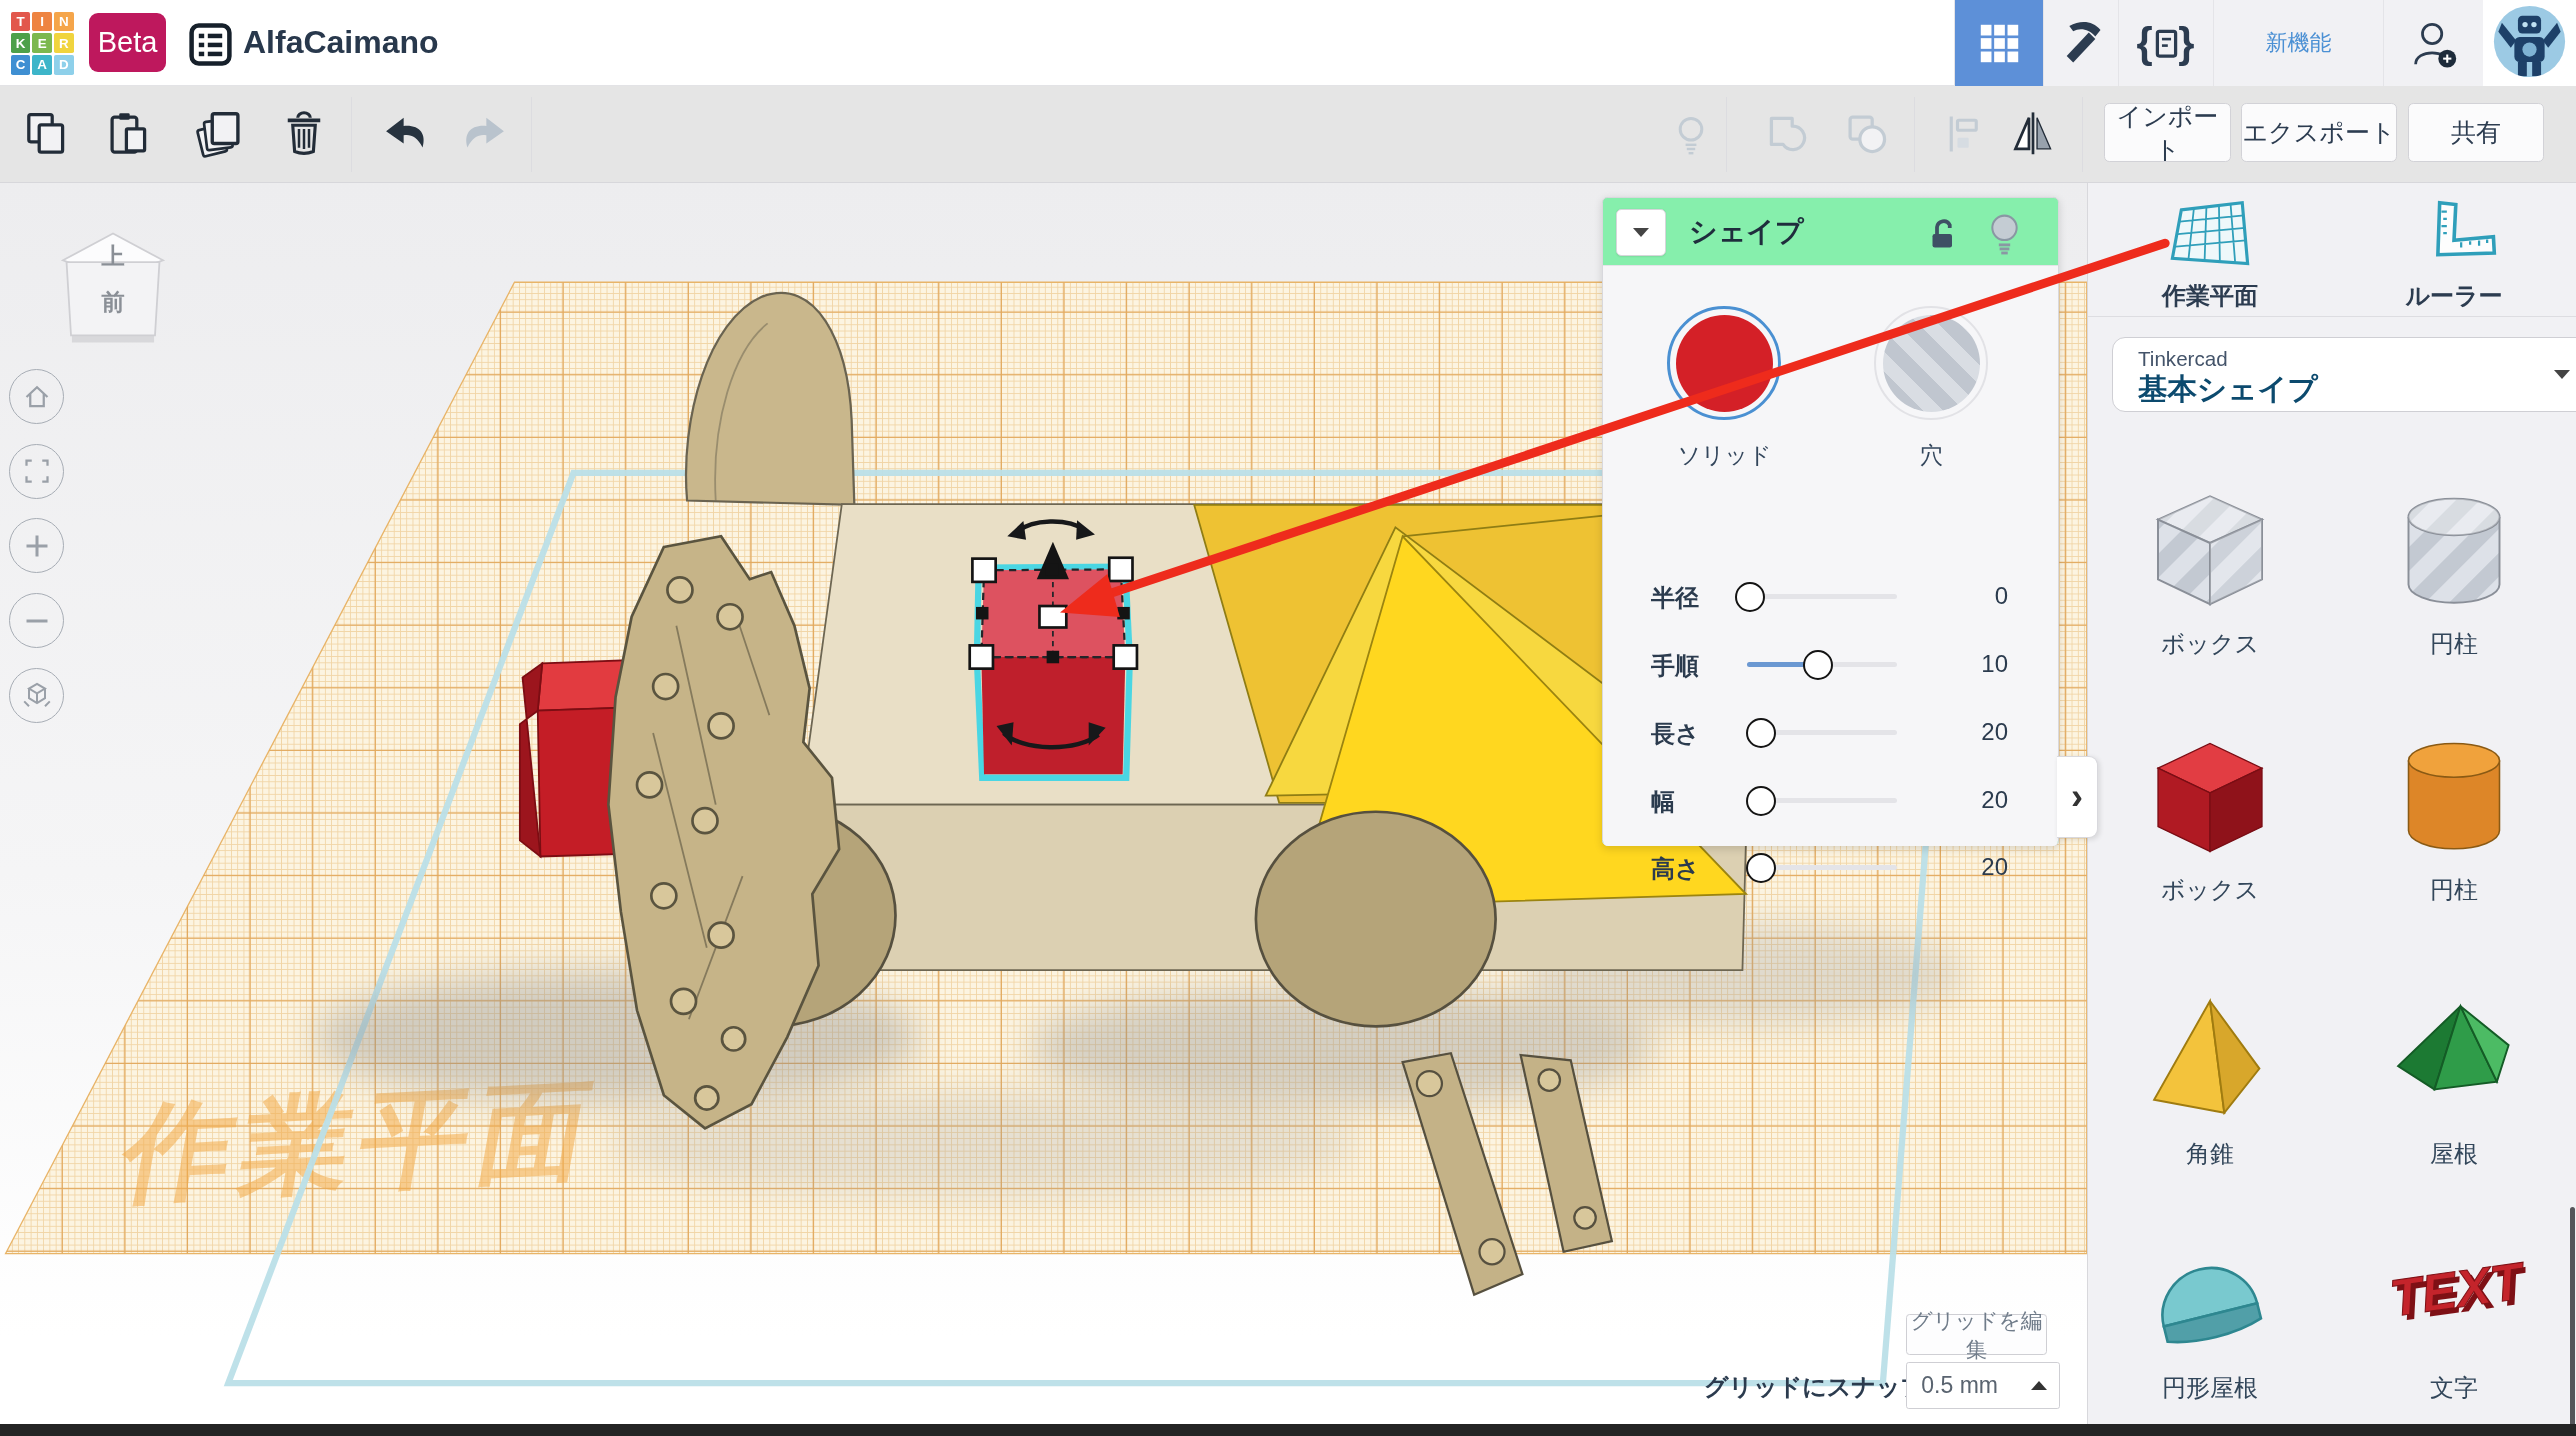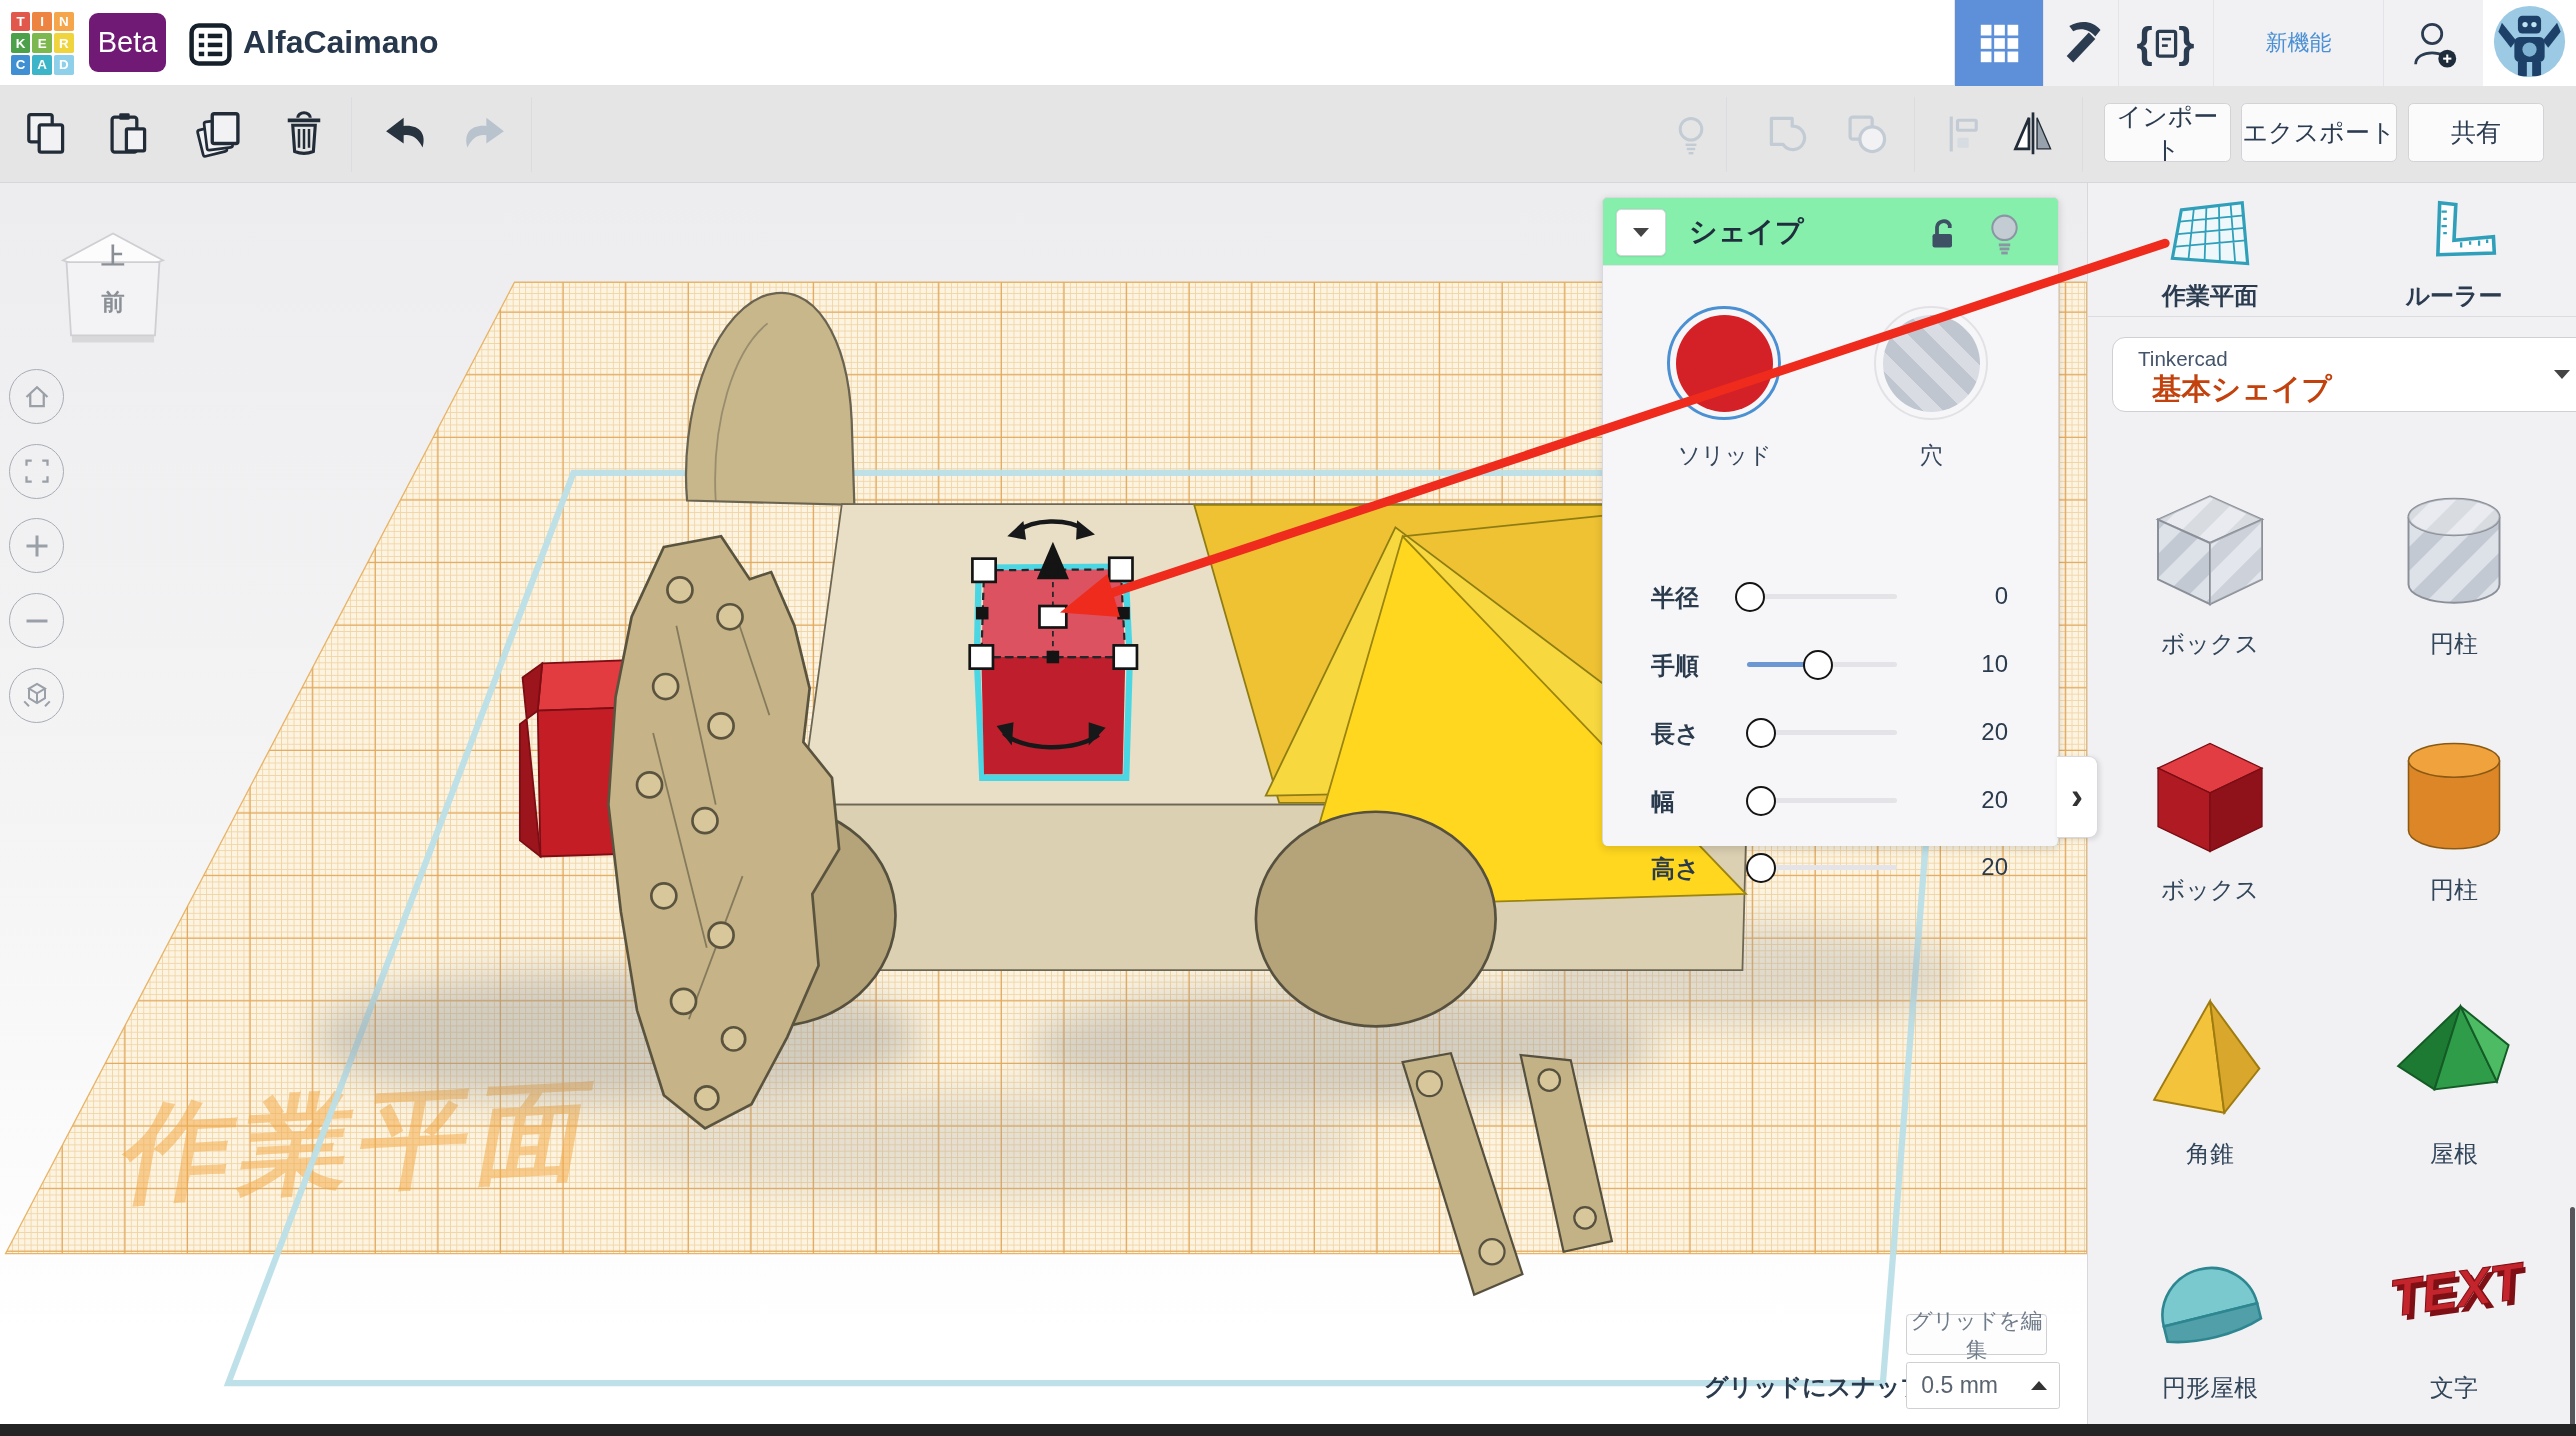--- a/index.html
+++ b/index.html
@@ -6,21 +6,21 @@
   html,body { width:2576px; height:1436px; }
   body { position:relative; overflow:hidden; background:#fff; font-family:"Liberation Sans",sans-serif; color:#2c3c50; }
 
   
   .topbar { position:absolute; left:0; top:0; width:2576px; height:86px; background:#fff; border-bottom:0.9px solid #e3e3e6; z-index:40; }
   .logo { position:absolute; left:10.7px; top:11.6px; width:63px; height:63px; display:grid; grid-template-columns:repeat(3,1fr); grid-template-rows:repeat(3,1fr); gap:1.8px; }
   .logo span { display:flex; align-items:center; justify-content:center; color:#fff; font-weight:bold; font-size:13.4px; border-radius:1.8px; }
   .logo span:nth-child(1){background:#e2574c}.logo span:nth-child(2){background:#ee8442}.logo span:nth-child(3){background:#f5a54a}
   .logo span:nth-child(4){background:#4da04a}.logo span:nth-child(5){background:#7cb84e}.logo span:nth-child(6){background:#f0d43e}
   .logo span:nth-child(7){background:#3f8fd2}.logo span:nth-child(8){background:#3db5c9}.logo span:nth-child(9){background:#8ed0ea}
-  .beta-btn { position:absolute; left:89px; top:12.5px; width:77px; height:59px; background:#701a75; color:#fff; font-size:29px; border:none; border-radius:9px; }
+  .beta-btn { position:absolute; left:89px; top:12.5px; width:77px; height:59px; background:#be185d; color:#fff; font-size:29px; border:none; border-radius:9px; }
   .doc-icon { position:absolute; left:188px; top:22.4px; }
   .doc-title { position:absolute; left:243px; top:24px; font-size:32px; font-weight:bold; color:#28384c; }
   .tb-right { position:absolute; right:0; top:0; height:86px; display:flex; align-items:stretch; }
   .tb-tile { display:flex; align-items:center; justify-content:center; background:#f1f1f4; border-left:0.9px solid #e4e4e8; }
   .tb-tile.active { background:#5d90d8; }
   .tile-grid{width:89px}.tile-pick{width:75px}.tile-code{width:95px}.tile-new{width:170px}.tile-person{width:100px}
   .tb-avatar-wrap { width:93px; background:#fff; display:flex; align-items:center; justify-content:center; }
   .new-label { font-size:22px; color:#4b90d4; }
 
   
@@ -65,21 +65,21 @@
   .collapse-tab { position:absolute; left:2057px; top:756px; width:41px; height:82px; background:#fff; border:0.9px solid #d8d8dd; border-left:none; border-radius:0 9px 9px 0; box-shadow:1.8px 1.8px 5.4px rgba(0,0,0,.1); display:flex; align-items:center; justify-content:center; font-size:36px; font-weight:bold; color:#333; z-index:30; }
 
   
   .sidebar { position:absolute; left:2087px; top:183px; width:489px; height:1253px; background:#f1f1f4; border-left:0.9px solid #d8d8dc; z-index:20; }
   .sb-tools { position:absolute; left:0; top:0; width:489px; height:134px; border-bottom:0.9px solid #dddde1; }
   .sb-tool { position:absolute; top:0; width:244px; height:134px; }
   .sb-tool .ic { position:absolute; left:50%; transform:translateX(-50%); top:9px; }
   .sb-tool .lb { position:absolute; left:0; top:97px; width:100%; text-align:center; font-size:24px; font-weight:bold; color:#2c3c50; }
   .lib-dd { position:absolute; left:24px; top:154px; width:482px; height:75px; background:#fff; border:0.9px solid #cfcfd4; border-radius:13px; }
   .lib-brand { position:absolute; left:25px; top:9px; font-size:20.6px; color:#44546a; }
-  .lib-name { position:absolute; left:25px; top:32px; font-size:29.5px; font-weight:bold; color:#c2410c;margin-left:14px; }
+  .lib-name { position:absolute; left:25px; top:32px; font-size:29.5px; font-weight:bold; color:#0c4a6e; }
   .lib-caret { position:absolute; right:23px; top:32px; }
   .shape-cell { position:absolute; width:244px; height:179px; }
   .shape-cell .ic { position:absolute; left:50%; transform:translateX(-50%); top:0; }
   .shape-cell .lb { position:absolute; left:0; top:150px; width:100%; text-align:center; font-size:24px; font-weight:normal; color:#32465a; }
   .sb-scroll { position:absolute; right:0.9px; top:1024px; width:5.4px; height:229px; background:#55565a; border-radius:2.7px; }
 
   .arrow-layer { position:absolute; left:0; top:0; width:2576px; height:1436px; z-index:100; pointer-events:none; }
   .bottom-strip { position:absolute; left:0; top:1424px; width:2576px; height:12.5px; background:#242424; z-index:60; }
 </style>
 </head>

